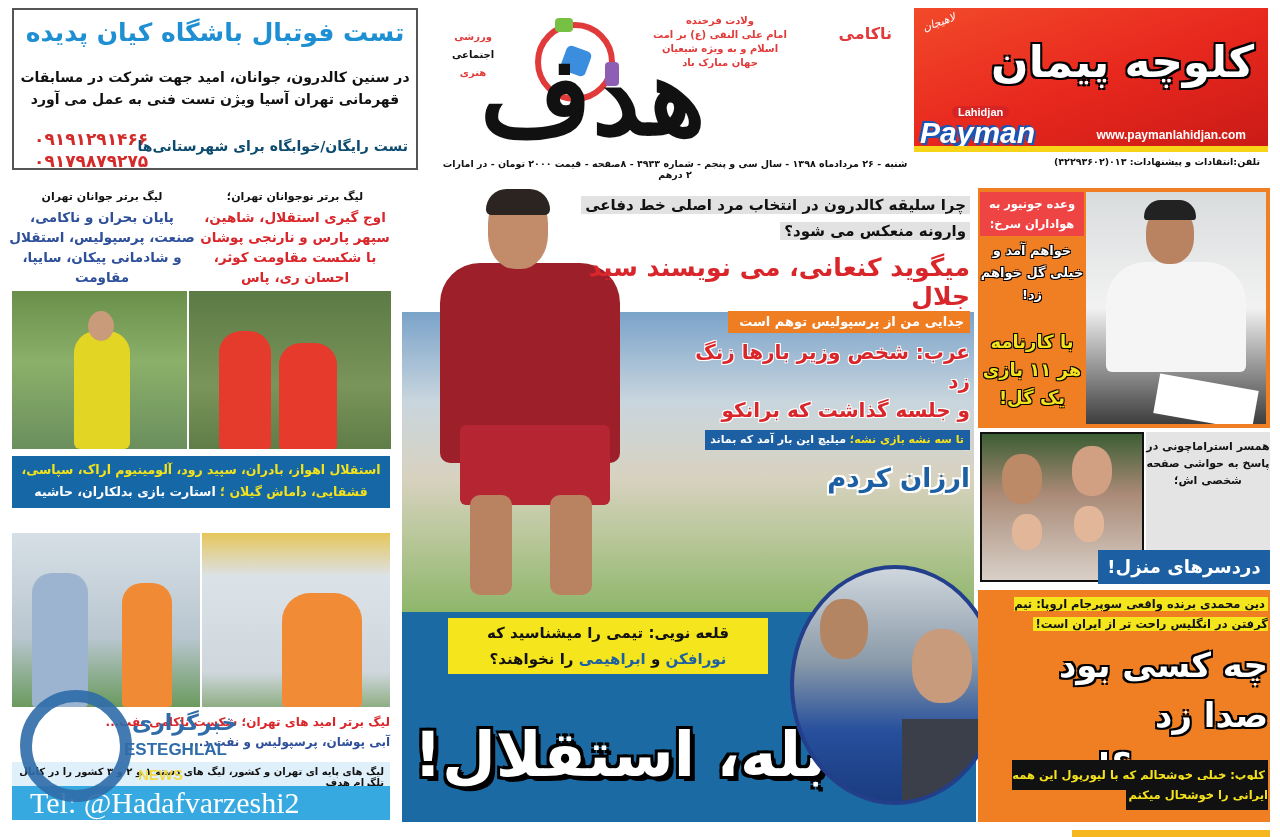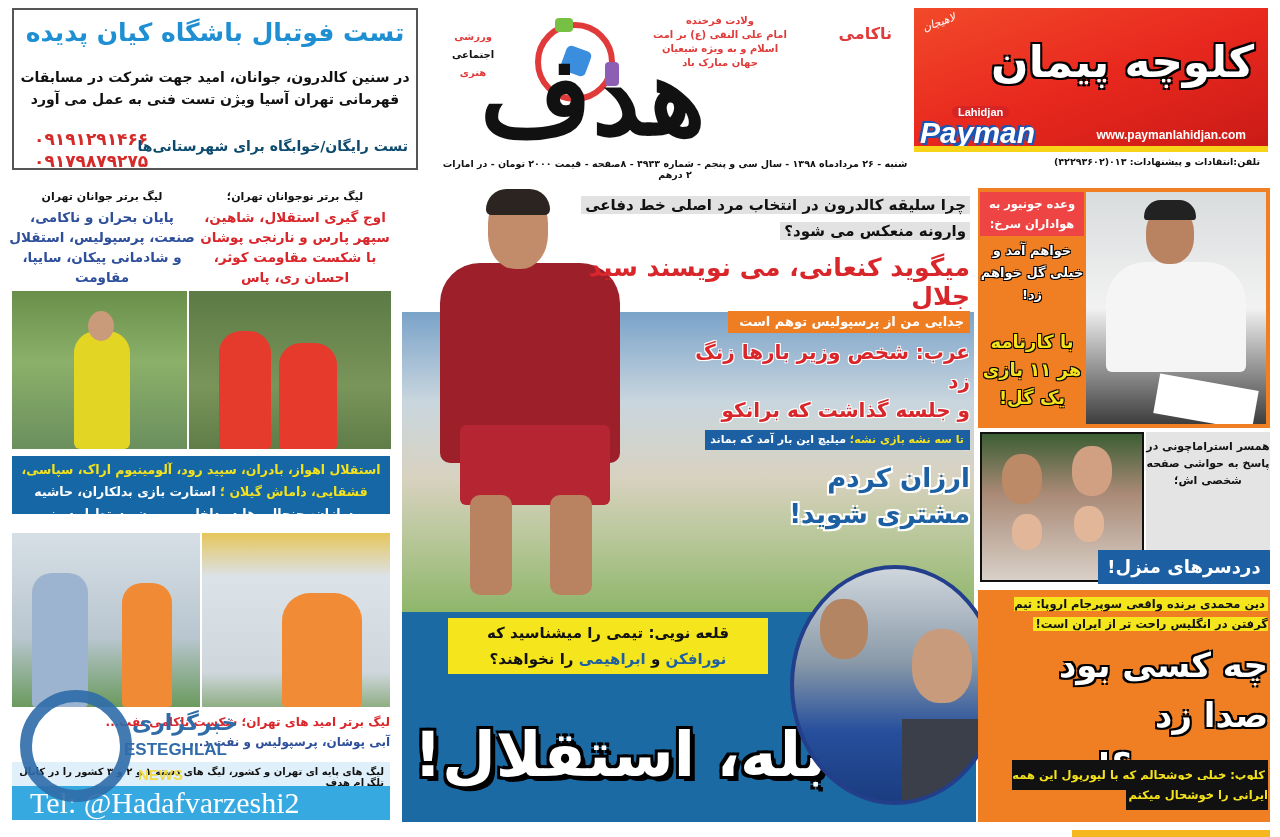--- a/index.html
+++ b/index.html
@@ -46,21 +46,21 @@
   .hl-blue { color: #2e4f9a; font-size: 13.5px; font-weight: bold; line-height: 20px; }
 
   .photo { background: #888; overflow: hidden; }
   #photo-keeper { left: 12px; top: 291px; width: 175px; height: 158px; background: linear-gradient(180deg, #6a8f4a 0%, #8bb06a 45%, #6b8f5d 100%); }
   #photo-keeper .fig { position:absolute; left: 62px; top: 40px; width: 56px; height: 118px; background: #e3d523; border-radius: 22px 22px 6px 6px; }
   #photo-keeper .head { position:absolute; left: 76px; top: 20px; width: 26px; height: 30px; background: #c99b7a; border-radius: 50%; }
   #photo-reds { left: 189px; top: 291px; width: 202px; height: 158px; background: linear-gradient(180deg, #5b7a45 0%, #7a955a 60%, #5f7d48 100%); }
   #photo-reds .f1 { position:absolute; left: 30px; top: 40px; width: 52px; height: 118px; background: #e43b2c; border-radius: 22px 22px 4px 4px; }
   #photo-reds .f2 { position:absolute; left: 90px; top: 52px; width: 58px; height: 106px; background: #e63a2d; border-radius: 22px 22px 4px 4px; }
 
-  #blue-band { left: 12px; top: 456px; width: 378px; height: 58px; background: #1667a6; color: #fff; text-align: center; font-size: 12.5px; font-weight: bold; line-height: 22px; padding-top: 3px; }
+  #blue-band { left: 12px; top: 456px; width: 378px; height: 52px; background: #1667a6; color: #fff; text-align: center; font-size: 12.5px; font-weight: bold; line-height: 22px; padding-top: 3px; }
   #blue-band .yel { color: #f4e21c; }
 
   #photo-coach { left: 12px; top: 533px; width: 188px; height: 174px; background: linear-gradient(180deg, #d6dfe6 0%, #b9c6cf 60%, #6a9a5e 100%); }
   #photo-coach .coach { position:absolute; left: 20px; top: 40px; width: 56px; height: 134px; background: #9cb4cf; border-radius: 20px 20px 4px 4px; }
   #photo-coach .player { position:absolute; left: 110px; top: 50px; width: 50px; height: 124px; background: #f08a35; border-radius: 20px 20px 4px 4px; }
   #photo-orange { left: 202px; top: 533px; width: 188px; height: 174px; background: linear-gradient(180deg, #e6c65a 0%, #dbe2e8 25%, #cfd7dd 80%, #8fae84 100%); }
   #photo-orange .p { position:absolute; left: 80px; top: 60px; width: 80px; height: 114px; background: #f28b35; border-radius: 28px 28px 4px 4px; }
 
   #left-bottom-1 { left: 12px; top: 712px; width: 378px; text-align: right; font-size: 12px; font-weight: bold; line-height: 20px; }
   #left-bottom-1 .r { color: #d9262b; } #left-bottom-1 .b { color: #2e4f9a; }
@@ -247,21 +247,20 @@
 <div id="arab-head" class="abs">
   <div>عرب: شخص وزیر بارها زنگ زد</div>
   <div>و جلسه گذاشت که برانکو بماند</div>
 </div>
 <div id="blue-strip" class="abs">
   <span class="yel">تا سه نشه بازی نشه؛</span>
   <span>میلیچ این بار آمد که بماند</span>
 </div>
 <div id="cheap-head" class="abs">
   <div>ارزان کردم</div>
-  <div>مشتری شوید!</div>
 </div>
 
 <div id="blue-main" class="abs"></div>
 <div id="yellow-q" class="abs">
   <div>قلعه نویی: تیمی را میشناسید که</div>
   <div><span class="b">نورافکن</span><span> و </span><span class="b">ابراهیمی</span><span> را نخواهند؟</span></div>
 </div>
 <div id="main-headline" class="abs">بله، استقلال!</div>
 <div id="circle-photo" class="abs">
     <div class="f1"></div>

